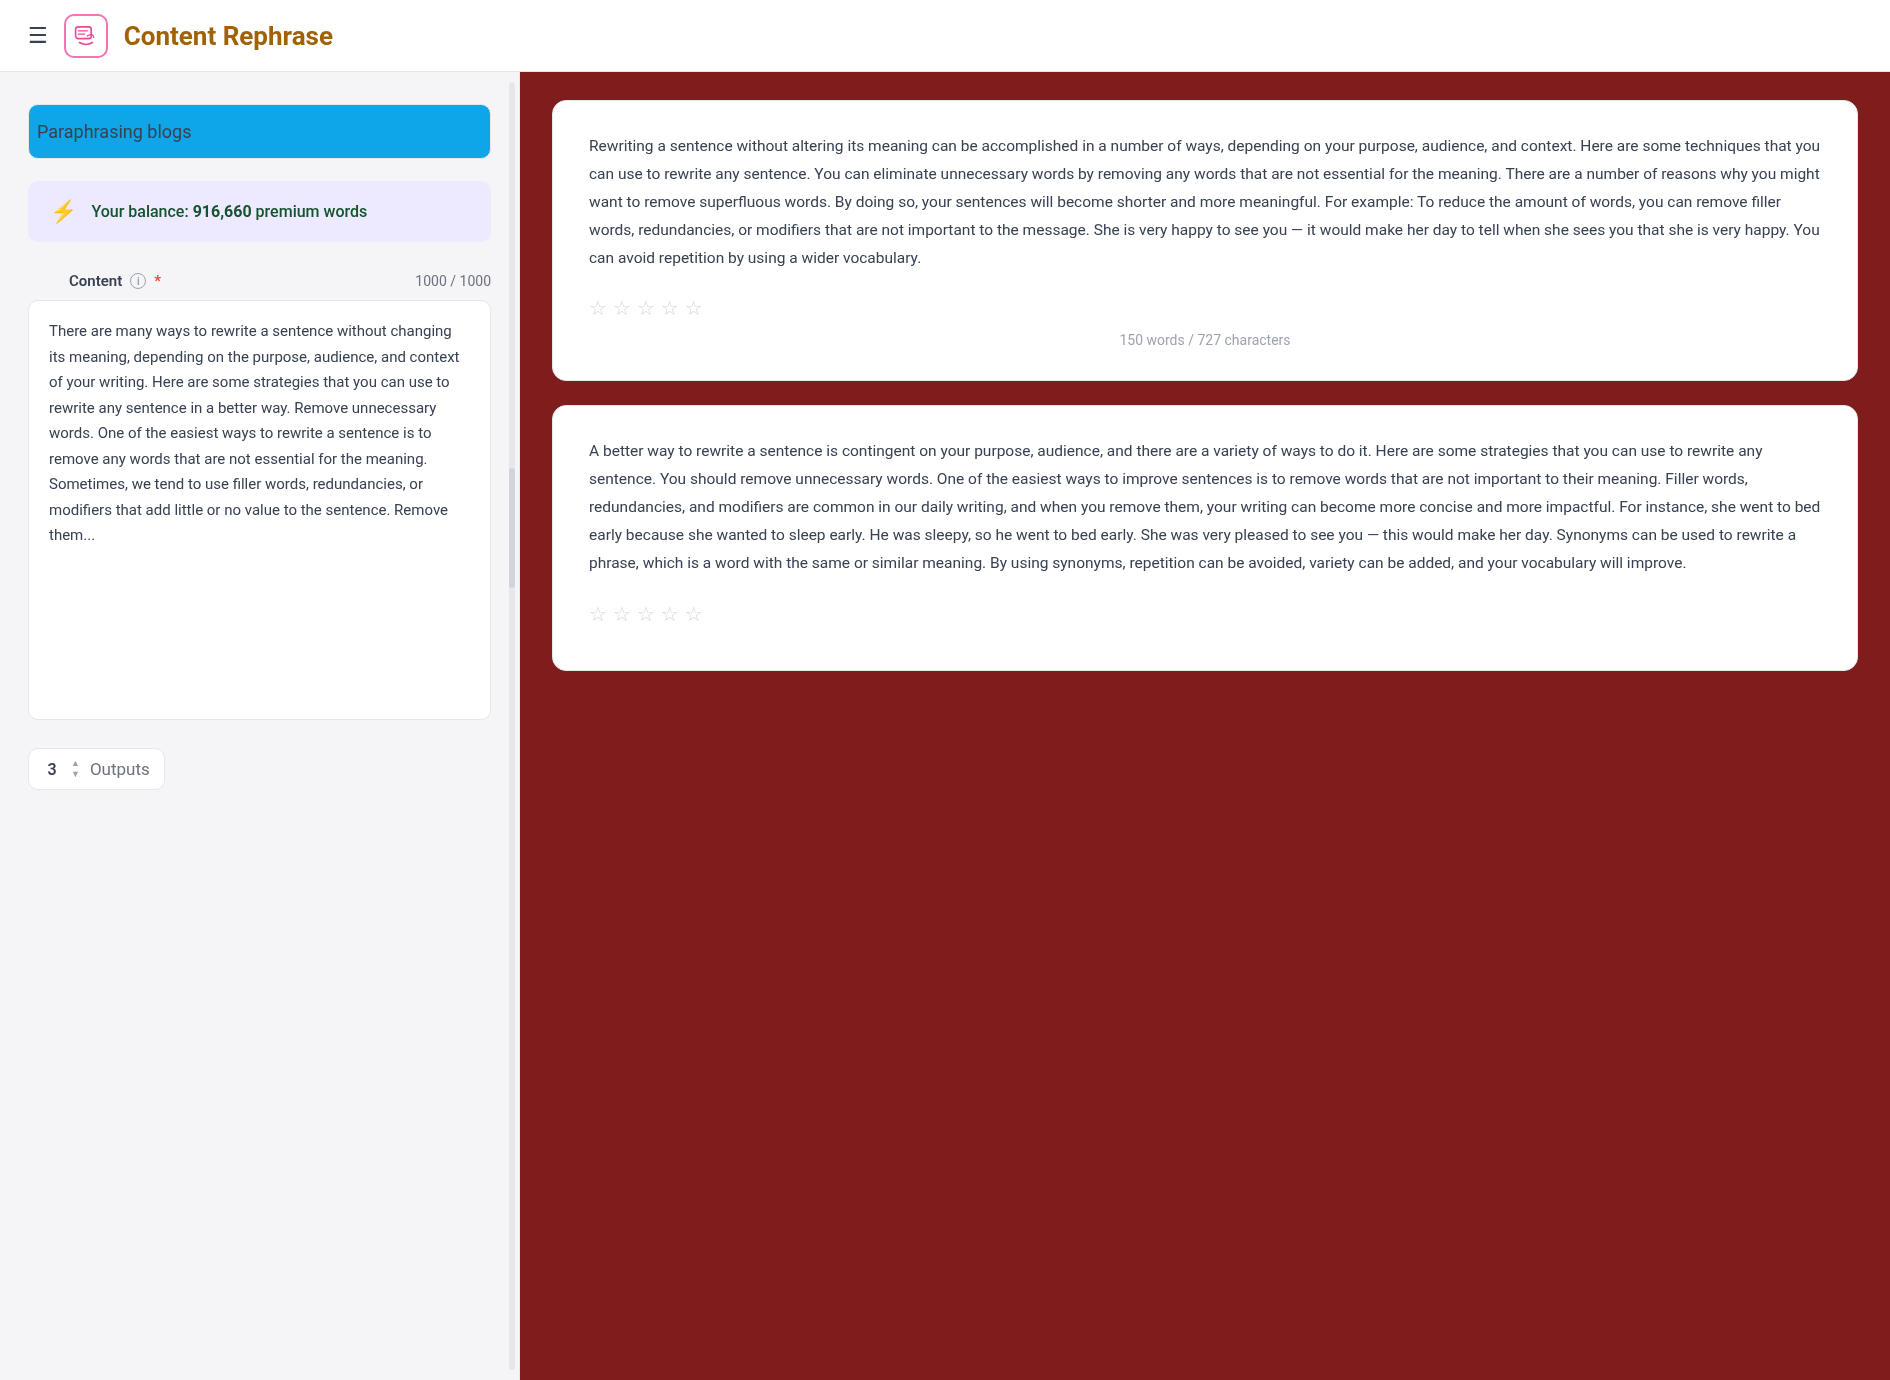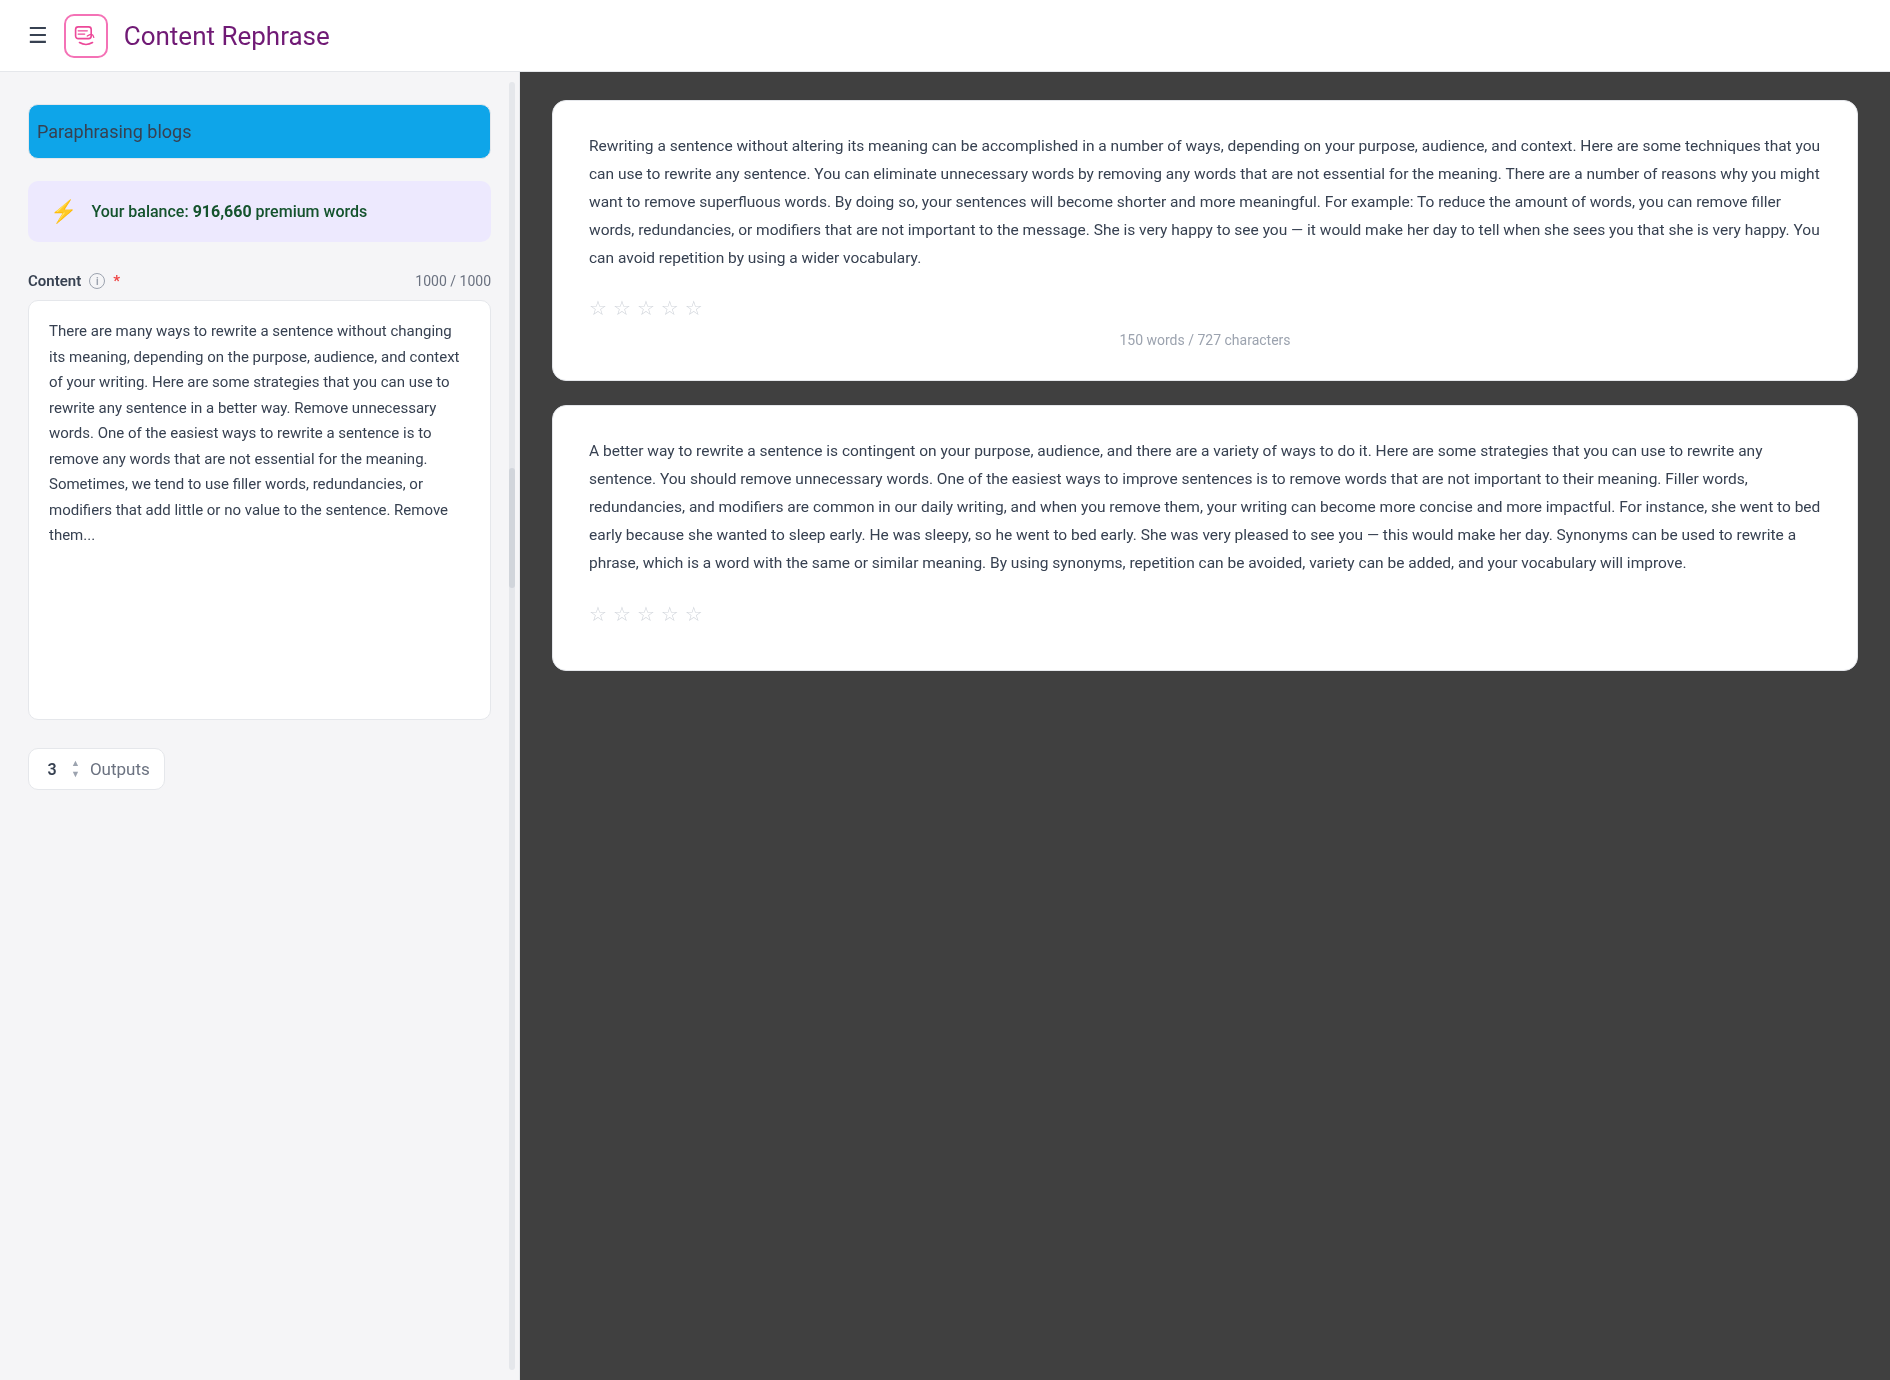--- a/index.html
+++ b/index.html
@@ -45,22 +45,22 @@
       justify-content: center;
     }
 
     .app-logo svg {
       width: 26px;
       height: 26px;
     }
 
     .header-title {
       font-size: 26px;
-      font-weight: 400;
-      color: #701a75;
+      font-weight: 700;
+      color: #a16207;
     }
 
     
     .main-layout {
       display: flex;
       height: calc(1380px - 72px);
     }
 
     
     .left-panel {
@@ -142,20 +142,21 @@
       margin-bottom: 10px;
     }
 
     .content-label {
       display: flex;
       align-items: center;
       gap: 8px;
       font-size: 15px;
       font-weight: 600;
       color: #374151;
+      margin-left: 41px;
     }
 
     .info-icon {
       width: 16px;
       height: 16px;
       border-radius: 50%;
       border: 1.5px solid #9ca3af;
       display: inline-flex;
       align-items: center;
       justify-content: center;
@@ -243,21 +244,21 @@
       font-size: 18px;
       font-weight: 600;
       cursor: pointer;
       flex: 1;
       max-width: 220px;
     }
 
     
     .right-panel {
       flex: 1;
-      background: #404040;
+      background: #7f1d1d;
       padding: 28px 32px;
       overflow-y: auto;
       display: flex;
       flex-direction: column;
       gap: 24px;
     }
 
     
     .output-card {
       background: #fff;

